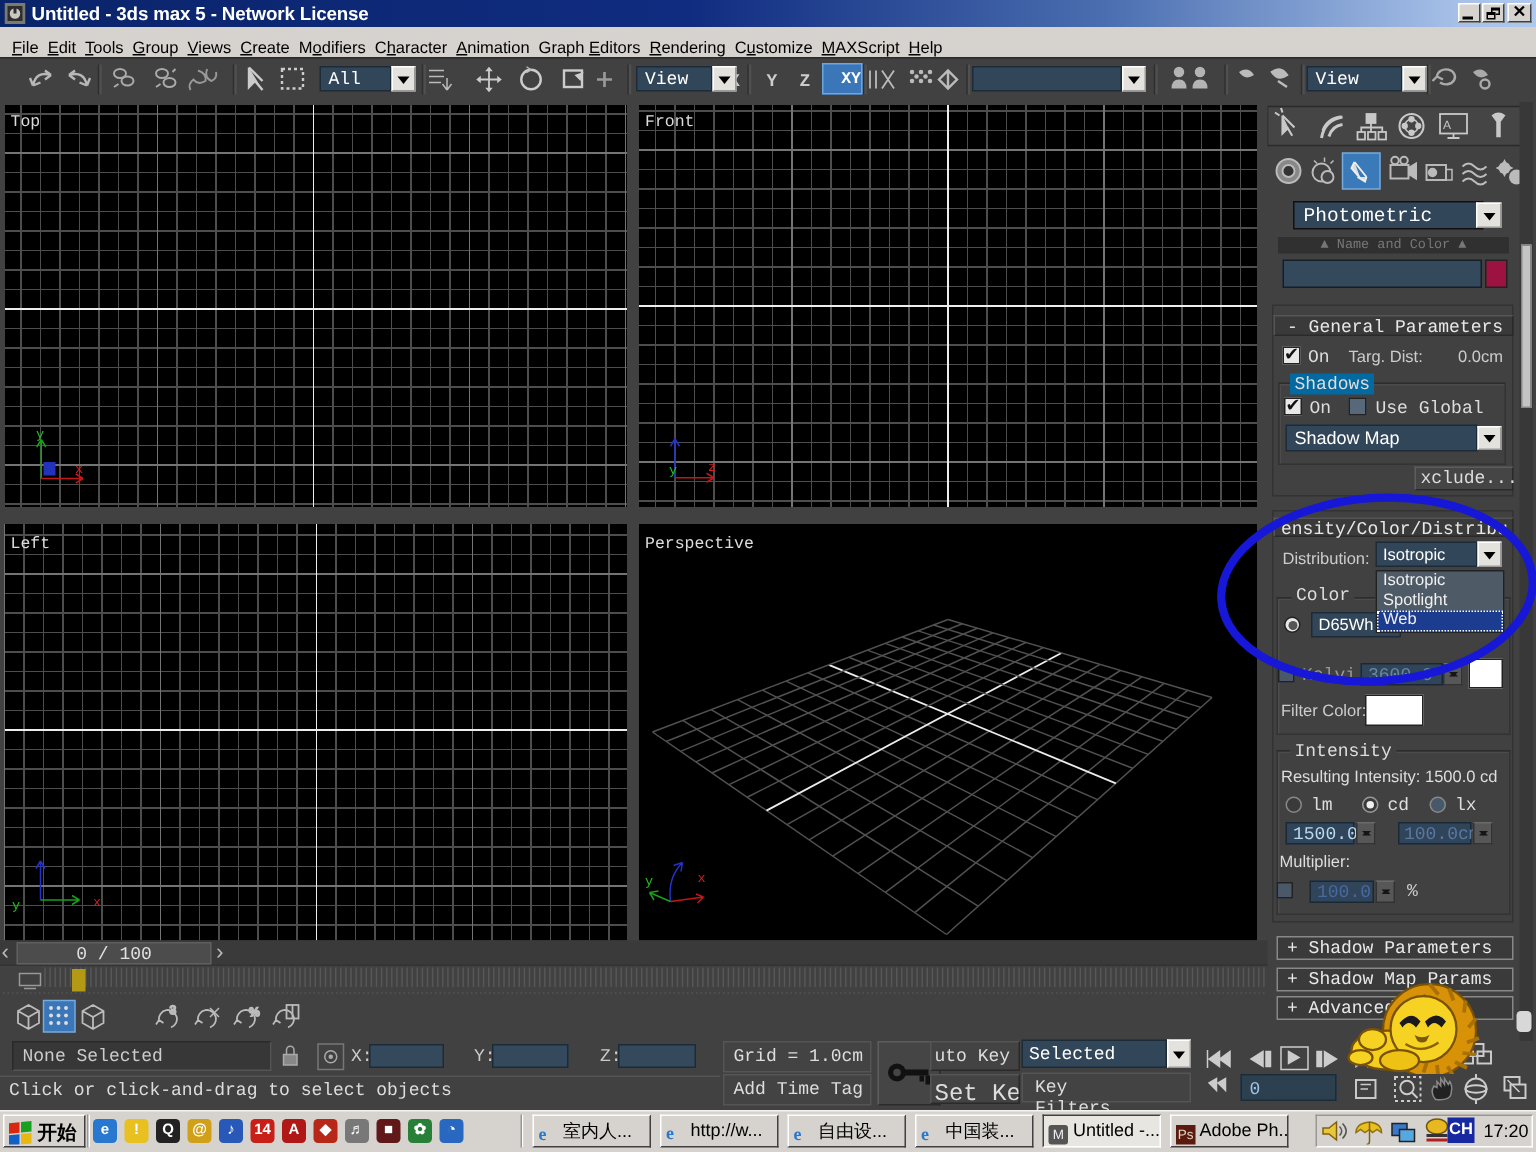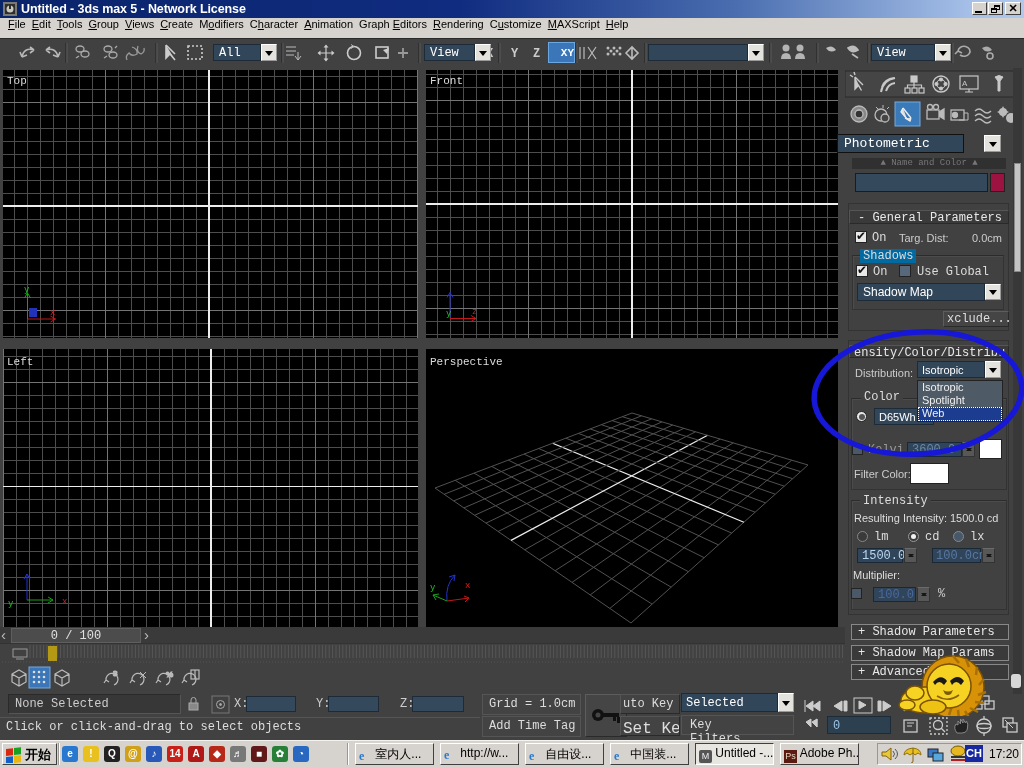--- a/index.html
+++ b/index.html
@@ -29,21 +29,21 @@
  <span class="abs" style="left:21px;top:2px;color:#fff;font-size:12.5px;font-weight:bold;letter-spacing:-0.1px">Untitled - 3ds max 5 - Network License</span>
  <div class="abs" style="left:972px;top:2px;width:15px;height:13px;background:#d6d3ce;border:1px solid #404040;border-top-color:#fff;border-left-color:#fff">
       <div class="abs" style="left:2px;top:8px;width:7px;height:2px;background:#000"></div>
     </div>
  <div class="abs" style="left:988px;top:2px;width:15px;height:13px;background:#d6d3ce;border:1px solid #404040;border-top-color:#fff;border-left-color:#fff">
    <div class="abs" style="left:5px;top:2px;width:6px;height:5px;border:1px solid #000;border-top-width:2px"></div>
    <div class="abs" style="left:2px;top:5px;width:6px;height:5px;border:1px solid #000;border-top-width:2px;background:#d6d3ce"></div>
     </div>
  <div class="abs" style="left:1005px;top:2px;width:16px;height:13px;background:#d6d3ce;border:1px solid #404040;border-top-color:#fff;border-left-color:#fff;color:#000;font-weight:bold;font-size:11px;text-align:center;line-height:11px">✕</div>
 </div>
-<div class="abs" style="left:0;top:18px;width:1024px;height:20px;background:#d6d3ce;color:#000;font-size:11px;display:flex;align-items:flex-start;padding-left:8px;gap:6px">
+<div class="abs" style="left:0;top:18px;width:1024px;height:20px;background:#d6d3ce;color:#000;font-size:11px;display:flex;align-items:flex-end;padding-left:8px;gap:6px">
     <span><u>F</u>ile</span>
     <span><u>E</u>dit</span>
     <span><u>T</u>ools</span>
     <span><u>G</u>roup</span>
     <span><u>V</u>iews</span>
     <span><u>C</u>reate</span>
     <span>M<u>o</u>difiers</span>
     <span>C<u>h</u>aracter</span>
     <span><u>A</u>nimation</span>
     <span>Graph <u>E</u>ditors</span>
@@ -425,21 +425,21 @@
         <path d="M119 13 h4 v7 h-9" stroke-width="1"></path>
   <path d="M130 11 q4 -4 8 0 t8 0 M130 16 q4 -4 8 0 t8 0 M130 21 q4 -4 8 0 t8 0"></path>
   <g fill="#bbb" stroke="none">
           <circle cx="158" cy="12" r="4"></circle>
           <circle cx="166" cy="18" r="5"></circle>
           <path d="M158 6 l1.5 3 h-3 z M158 18 l1.5 -3 h-3 z M152 12 l3 1.5 v-3 z M164 12 l-3 1.5 v-3 z"></path>
         </g>
  </g>
 </g>
 </svg>
-<div class="abs navy mono" style="left:837px;top:134px;width:127px;height:19px;font-size:13px;color:#fff;padding:1px 0 0 6px;border-color:#111">Photometric</div>
+<div class="abs navy mono" style="left:862px;top:134px;width:127px;height:19px;font-size:13px;color:#fff;padding:1px 0 0 6px;border-color:#111">Photometric</div>
 <div class="dd-btn" style="left:984px;top:135px;width:17px;height:17px"></div>
 <div class="abs" style="left:852px;top:158px;width:154px;height:11px;background:#303030;color:#777;font-size:9px;overflow:hidden;text-align:center;font-family:'Liberation Mono',monospace">▲ Name and Color ▲</div>
 <div class="abs navy" style="left:855px;top:173px;width:133px;height:19px;background:#35495c;border-color:#141e28"></div>
 <div class="abs" style="left:990px;top:173px;width:15px;height:19px;background:#9c1240;border:1px solid #222"></div>
 
 <div class="abs" style="left:848px;top:203px;width:161px;height:128px;border:1px solid #333"></div>
 <div class="roll" style="top:210px;height:14px;font-size:12px">- General Parameters</div>
 <div class="cb" style="left:855px;top:231px"></div>
 <span class="abs mono" style="left:872px;top:231px;color:#ddd;font-size:12px">On</span>
 <span class="abs" style="left:899px;top:232px;color:#ccc;font-size:11px">Targ. Dist:</span>

